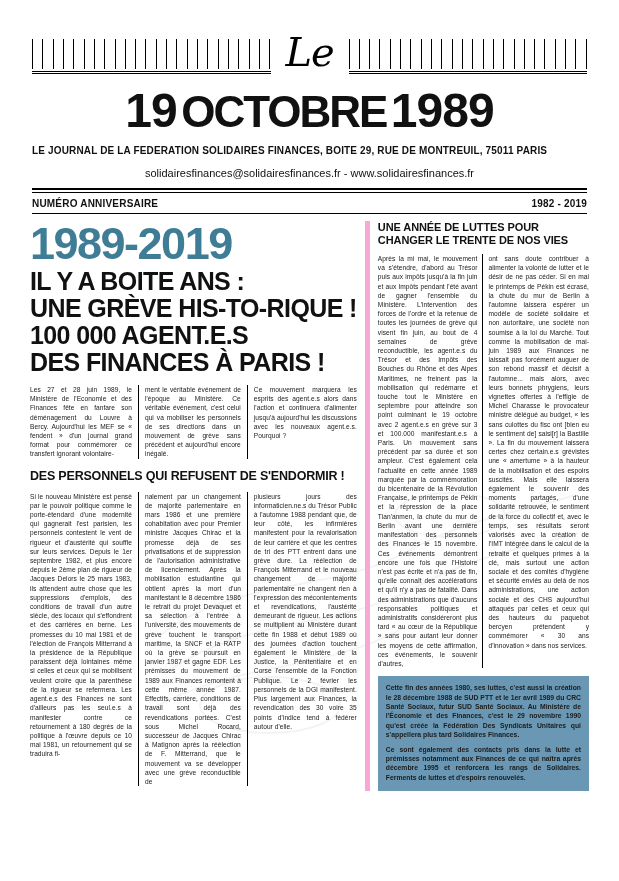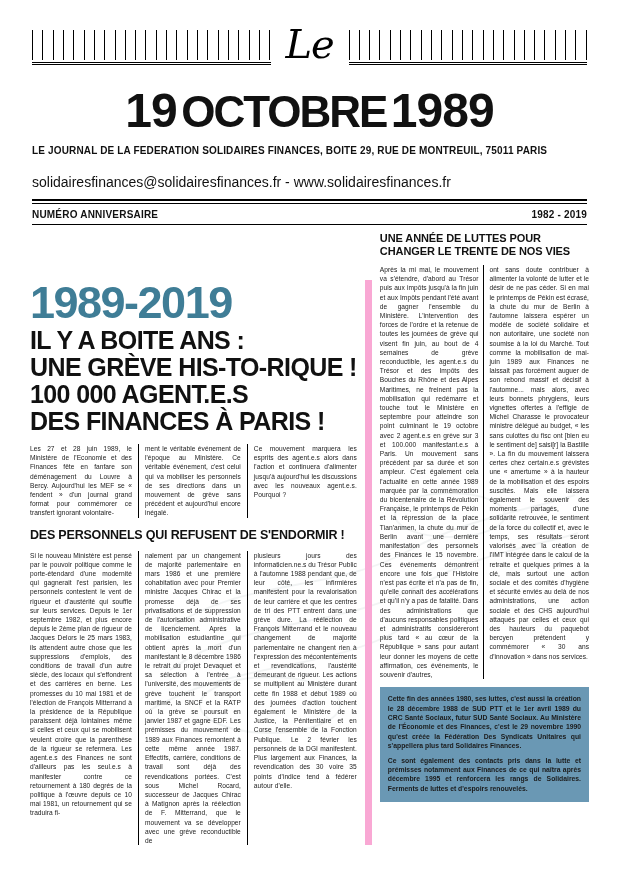--- a/index.html
+++ b/index.html
@@ -22,20 +22,21 @@
     box-sizing: border-box;
     background: #ffffff;
   }
 
   
   .masthead {
     padding: 22px 32px 0 32px;
   }
   .rule-row {
     display: flex;
+    align-items: flex-end;
     justify-content: center;
     height: 52px;
   }
   .tick-block {
     flex: 1 1 auto;
     display: flex;
     align-items: flex-end;
     justify-content: space-between;
     height: 38px;
     border-bottom: 3px double #000;
@@ -80,22 +81,23 @@
   }
 
   .masthead-sub {
     text-align: left;
     font-size: 10px;
     letter-spacing: 0.15px;
     margin-top: 4px;
     font-weight: 600;
   }
   .masthead-contact {
-    font-size: 14px;
-    margin-top: 18px;
+    text-align: center;
+    font-size: 11px;
+    margin-top: 11px;
     color: #111;
   }
 
   .sep-double {
     margin: 9px 32px 0 32px;
     border-top: 2px solid #000;
     border-bottom: 1px solid #000;
     height: 2px;
   }
 
@@ -118,22 +120,21 @@
   
   .content {
     display: flex;
     margin: 7px 30px 0 30px;
     gap: 0;
   }
   .left-pane {
     width: 350px;
     padding-right: 8px;
     box-sizing: border-box;
-    border-right: 7px solid #f9a8d4;
-    margin-top: 48px;
+    border-right: 5px solid #f9a8d4;
   }
   .right-pane {
     width: 226px;
     padding-left: 8px;
     box-sizing: border-box;
   }
 
   .hero-year {
     font-size: 45px;
     font-weight: 700;

